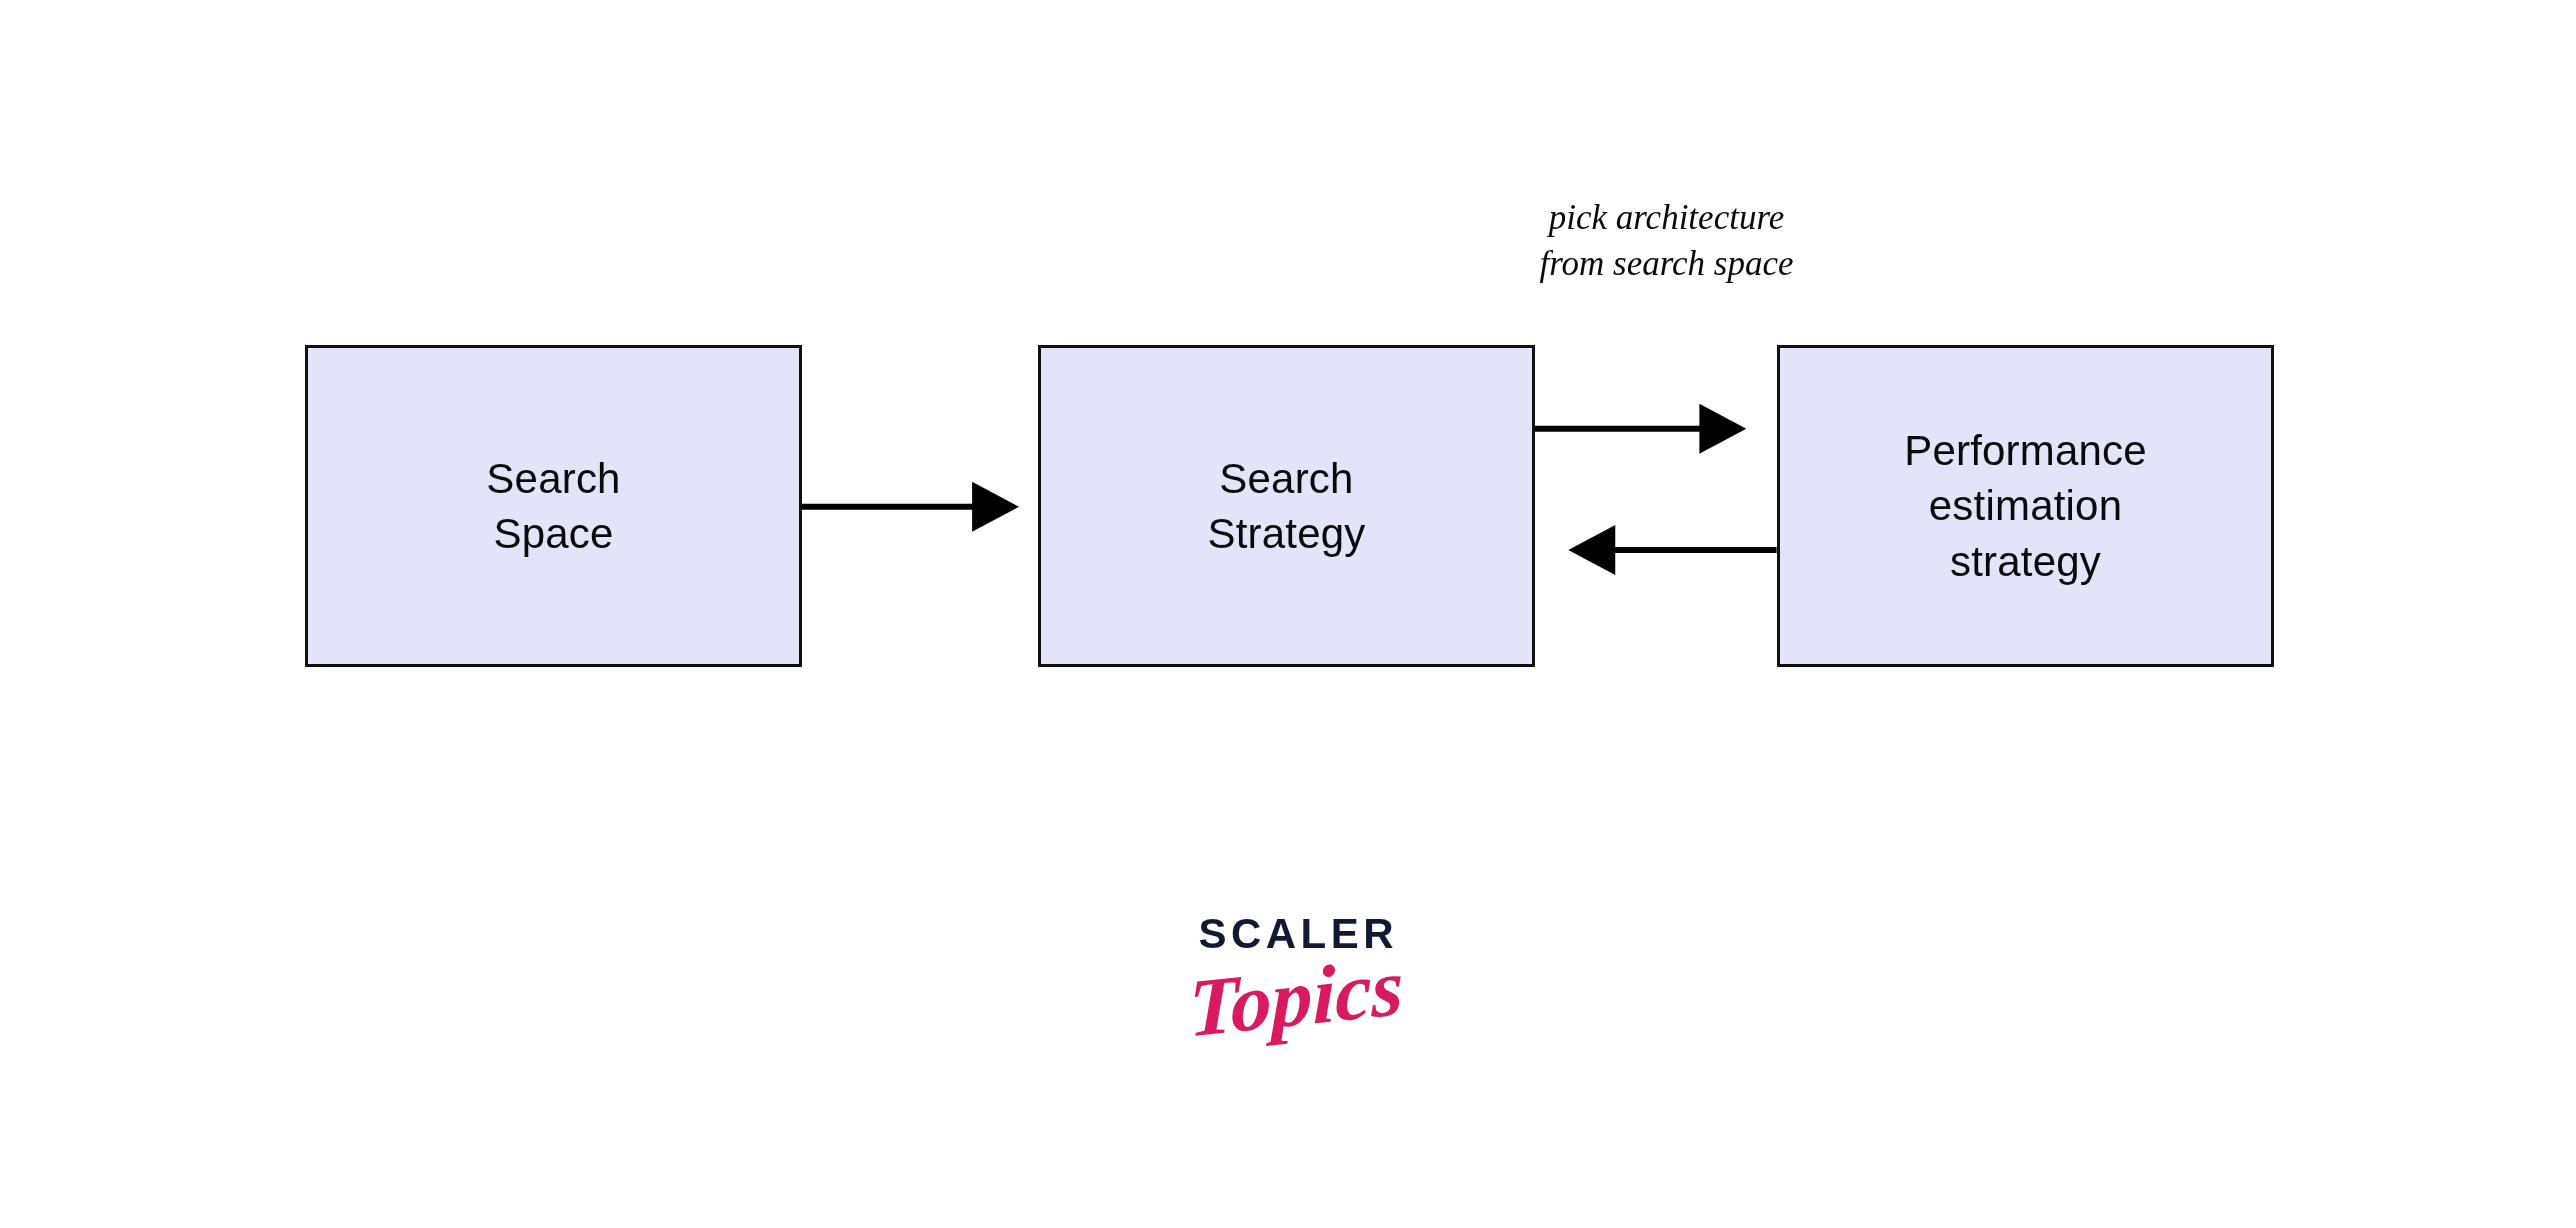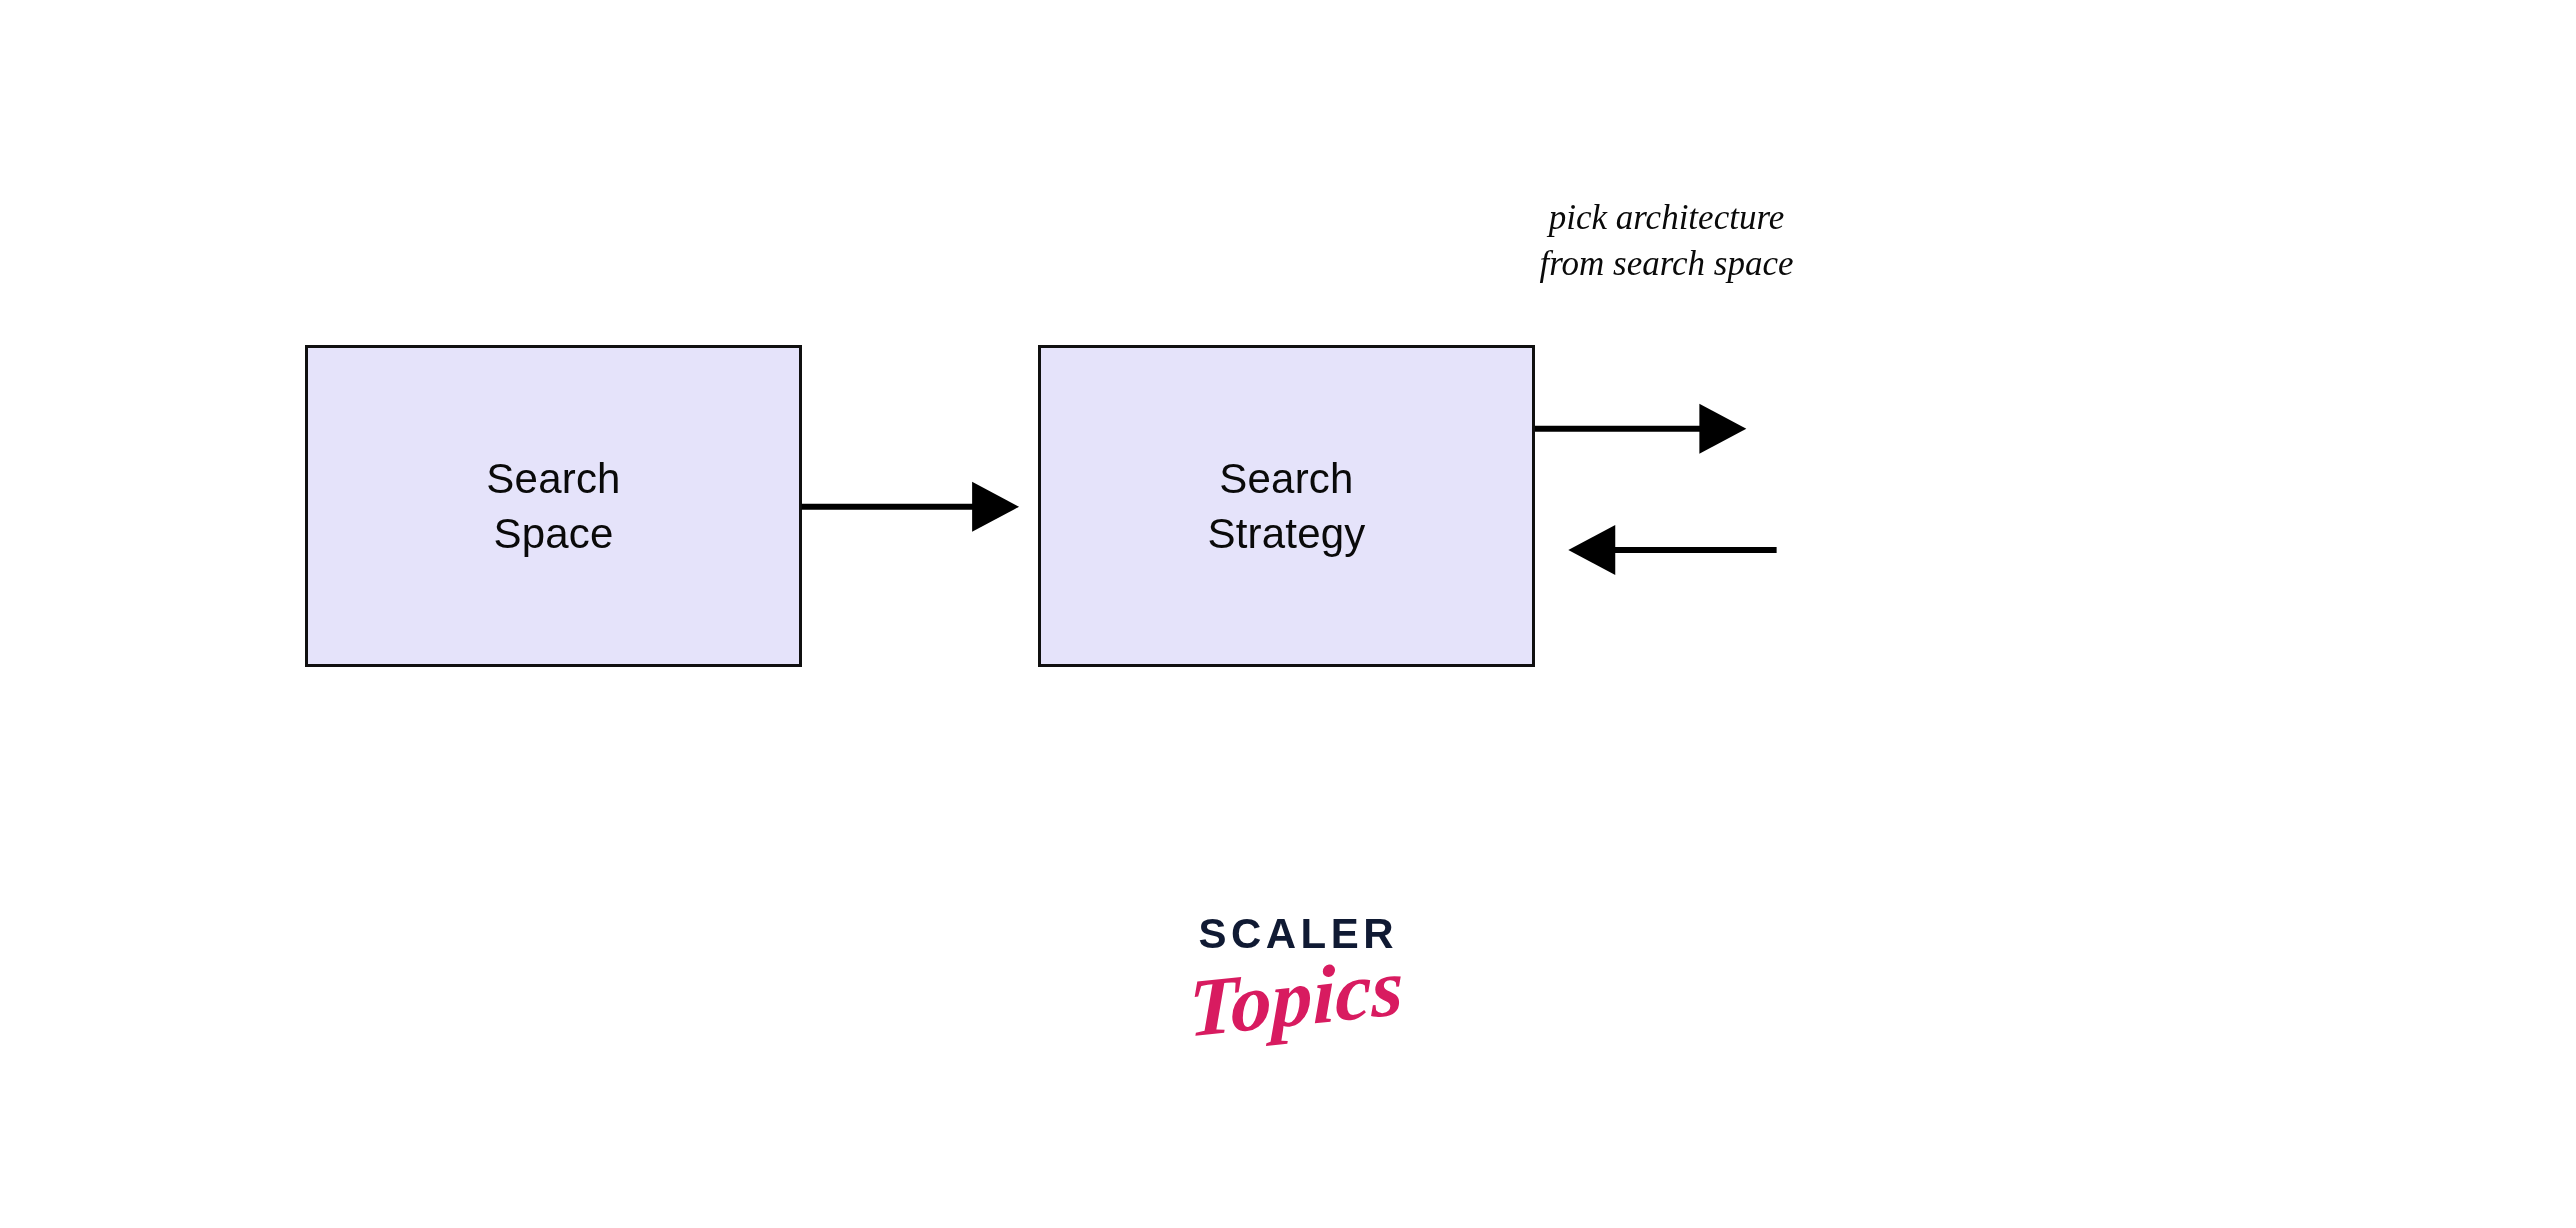--- a/index.html
+++ b/index.html
@@ -109,20 +109,25 @@
   <div class="node" id="node-search-space">
     <span class="node-label">Search
 Space</span>
   </div>
 
   <div class="node" id="node-search-strategy">
     <span class="node-label">Search
 Strategy</span>
   </div>
 
+  <div class="node" id="node-perf-estimation">
+    <span class="node-label">Performance
+estimation
+strategy</span>
+  </div>
 
   <svg id="arrow-layer" viewBox="0 0 3400 1621">
     <defs>
       <marker id="head-right" viewBox="0 0 12 12" refX="10.5" refY="6" markerWidth="9" markerHeight="9" orient="auto-start-reverse" markerUnits="userSpaceOnUse">
         <path d="M0,0 L12,6 L0,12 z" fill="#000000"></path>
       </marker>
     </defs>
 
     <g>
       <line x1="1058" y1="669" x2="1290" y2="669" stroke="#000000" stroke-width="8"></line>

